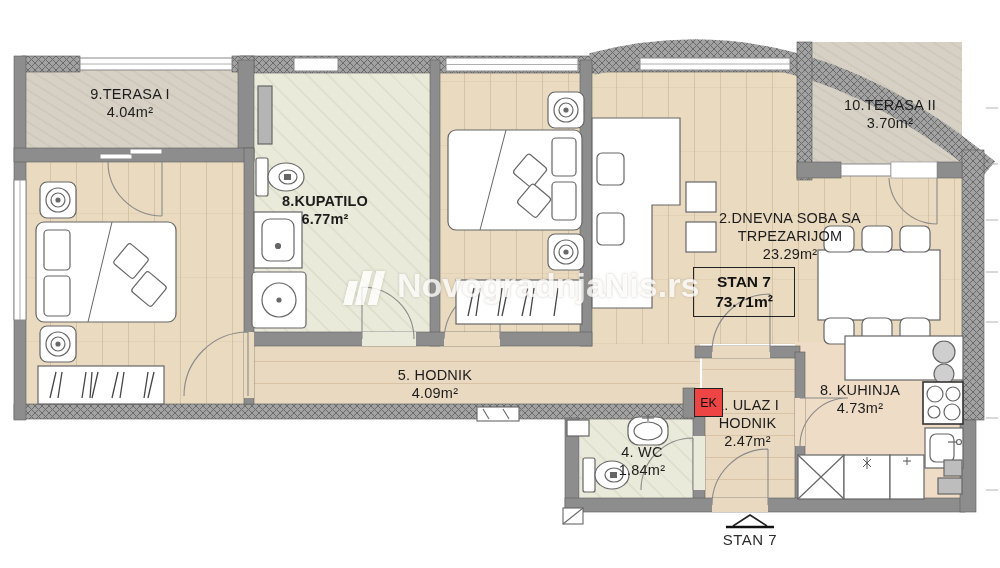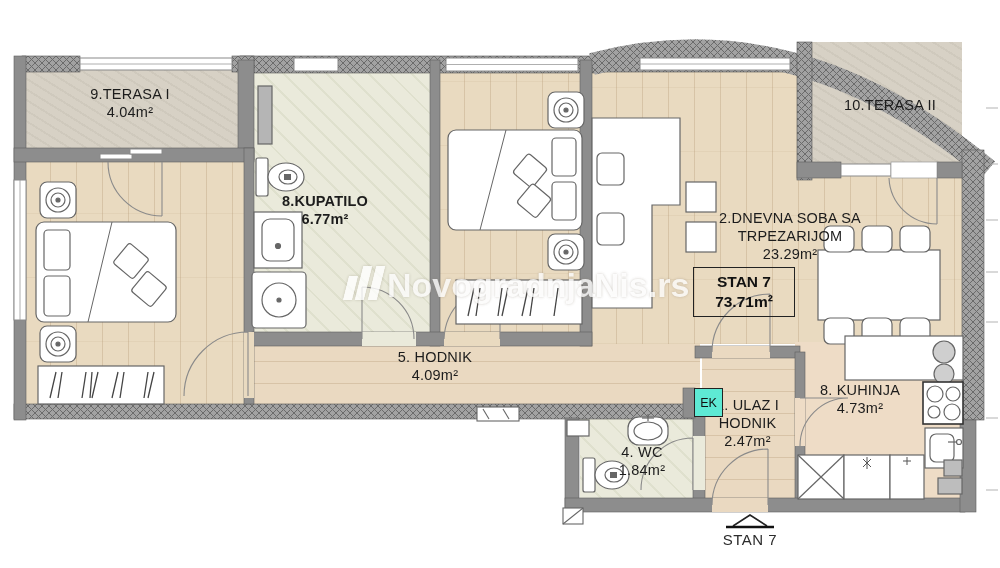--- a/index.html
+++ b/index.html
@@ -18,23 +18,23 @@
   .kfloor{background-color:#eedcc6;}
   svg{position:absolute;left:0;top:0;}
   .room-label{position:absolute;text-align:center;color:#1c1c1c;line-height:1.25;
               font-size:14.5px;letter-spacing:.2px;}
   .room-label .rn{display:block;white-space:nowrap;}
   .room-label .ra{display:block;white-space:nowrap;}
   .stan-box{position:absolute;left:693px;top:267px;width:100px;height:48px;
             border:1.7px solid #222;display:flex;flex-direction:column;justify-content:center;
             text-align:center;font-weight:bold;font-size:15.5px;color:#111;line-height:1.3;}
   .ek-box{position:absolute;left:694px;top:388px;width:27px;height:27px;border:1.6px solid #222;
-          background:#5eead4;display:flex;align-items:center;justify-content:center;
+          background:#ef4444;display:flex;align-items:center;justify-content:center;
           font-size:12.5px;color:#111;}
-  .watermark{position:absolute;left:346px;top:266px;display:flex;align-items:flex-start;gap:6px;
+  .watermark{position:absolute;left:346px;top:266px;display:flex;align-items:flex-end;gap:16px;
              pointer-events:none;opacity:.85;}
   .wm-text{font-size:34px;font-weight:bold;color:rgba(255,255,255,.92);
            text-shadow:0 0 3px rgba(130,120,105,.45);white-space:nowrap;}
   .wm-bars{display:flex;gap:4px;}
   .wm-bar{width:9px;height:34px;background:rgba(255,255,255,.92);transform:skewX(-14deg);
           box-shadow:0 0 3px rgba(130,120,105,.45);}
   .wm-bar.short{height:24px;margin-top:10px;}
   .footer-label{position:absolute;left:716px;top:531px;width:68px;text-align:center;
                 font-size:15px;color:#2c2c2c;letter-spacing:.5px;}
 </style>
@@ -324,24 +324,25 @@
 
 
   <div class="room-label" style="left:705px;top:183px;width:170px;margin-top:26px;">
     <span class="rn">2.DNEVNA SOBA SA</span>
     <span class="rn">TRPEZARIJOM</span>
     <span class="ra">23.29m²</span>
   </div>
 
   <div class="room-label" style="left:815px;top:96px;width:150px;text-align:center;">
     <span class="rn">10.TERASA II</span>
-  </div>
-
-
-  <div class="room-label" style="left:360px;top:348px;width:150px;">
+    <span class="ra">3.70m²</span>
+  </div>
+
+
+  <div class="room-label" style="left:360px;top:366px;width:150px;">
     <span class="rn">5. HODNIK</span>
     <span class="ra">4.09m²</span>
   </div>
 
   <div class="room-label" style="left:790px;top:381px;width:140px;">
     <span class="rn">8. KUHINJA</span>
     <span class="ra">4.73m²</span>
   </div>
 
   <div class="room-label" style="left:700px;top:396px;width:95px;">

